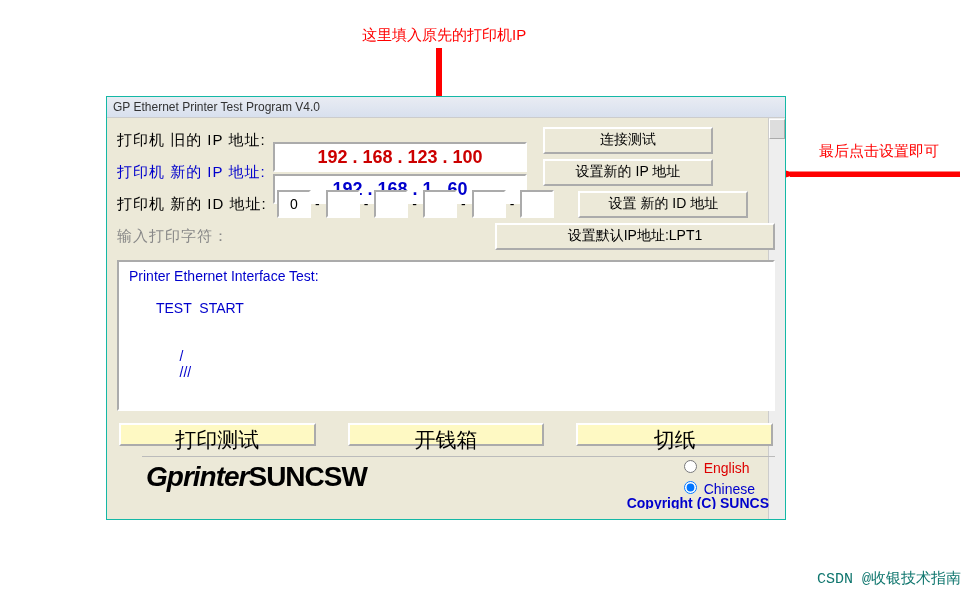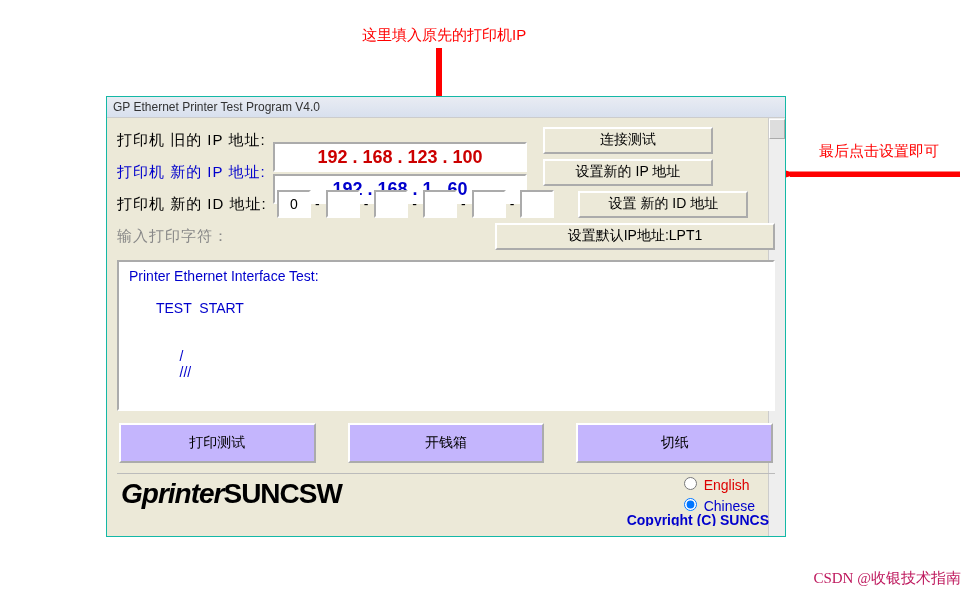--- a/index.html
+++ b/index.html
@@ -105,33 +105,34 @@
     overflow: hidden;
     white-space: pre;
   }
   .action-row {
     display: flex;
     gap: 32px;
     padding: 6px 2px 10px 2px;
   }
   .action-btn {
     flex: 1;
-    height: 40px;
-    background: #c4b5fd;
+    height: 23px;
+    background: #fef9c3;
     border: 2px outset #fff;
-    font-size: 14px;
+    font-size: 21px;
     cursor: pointer;
     font-family: inherit;
   }
   .footer {
     position: relative;
     height: 48px;
     border-top: 1px solid #bbb;
     padding-top: 4px;
     overflow: hidden;
+    margin-left: 25px;
   }
   .logo {
     position: absolute;
     left: 4px;
     top: 4px;
     font-family: "Arial Black", Arial, sans-serif;
     font-style: italic;
     font-size: 28px;
     font-weight: 900;
     letter-spacing: -1px;
@@ -196,23 +197,23 @@
   }
   .arrow-right {
     position: absolute;
     left: 770px;
     top: 162px;
   }
   .watermark {
     position: absolute;
     right: 18px;
     bottom: 8px;
-    color: #be185d;
+    color: #0f766e;
     font-size: 15px;
-    font-family: Liberation Serif, serif;
+    font-family: Liberation Mono, monospace;
   }
 </style>
 </head>
 <body>
 
 <div class="anno anno-top">这里填入原先的打印机IP</div>
 <div class="anno anno-mid">这里填入你要设置的打印机IP</div>
 <div class="anno anno-right">最后点击设置即可</div>
 
 <svg class="arrow-top" width="22" height="80">

